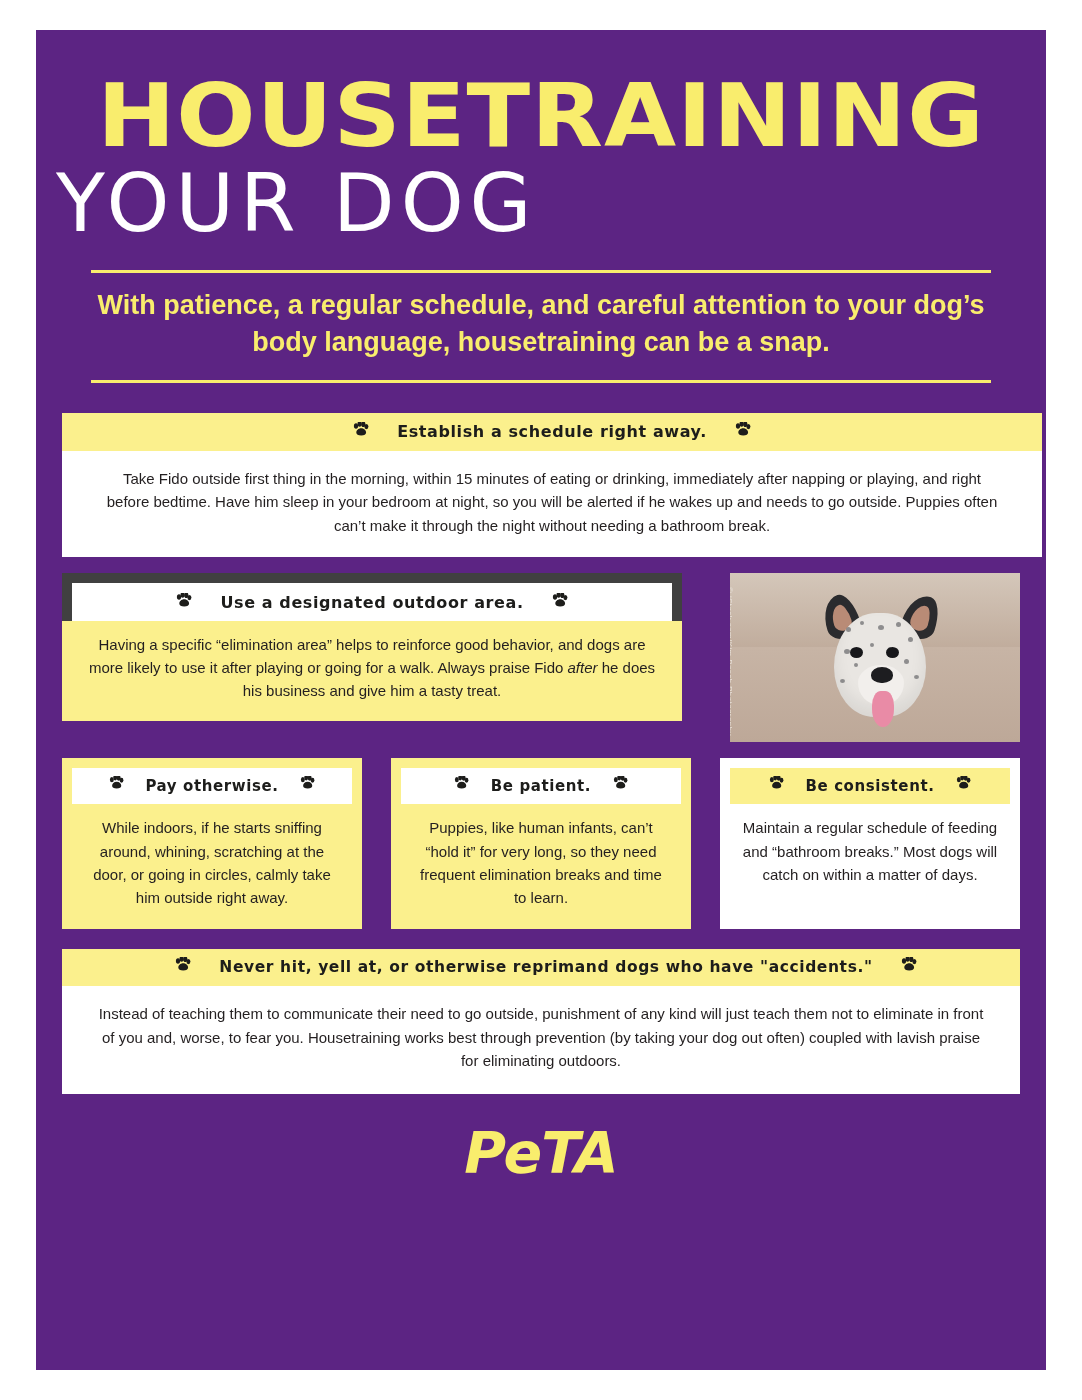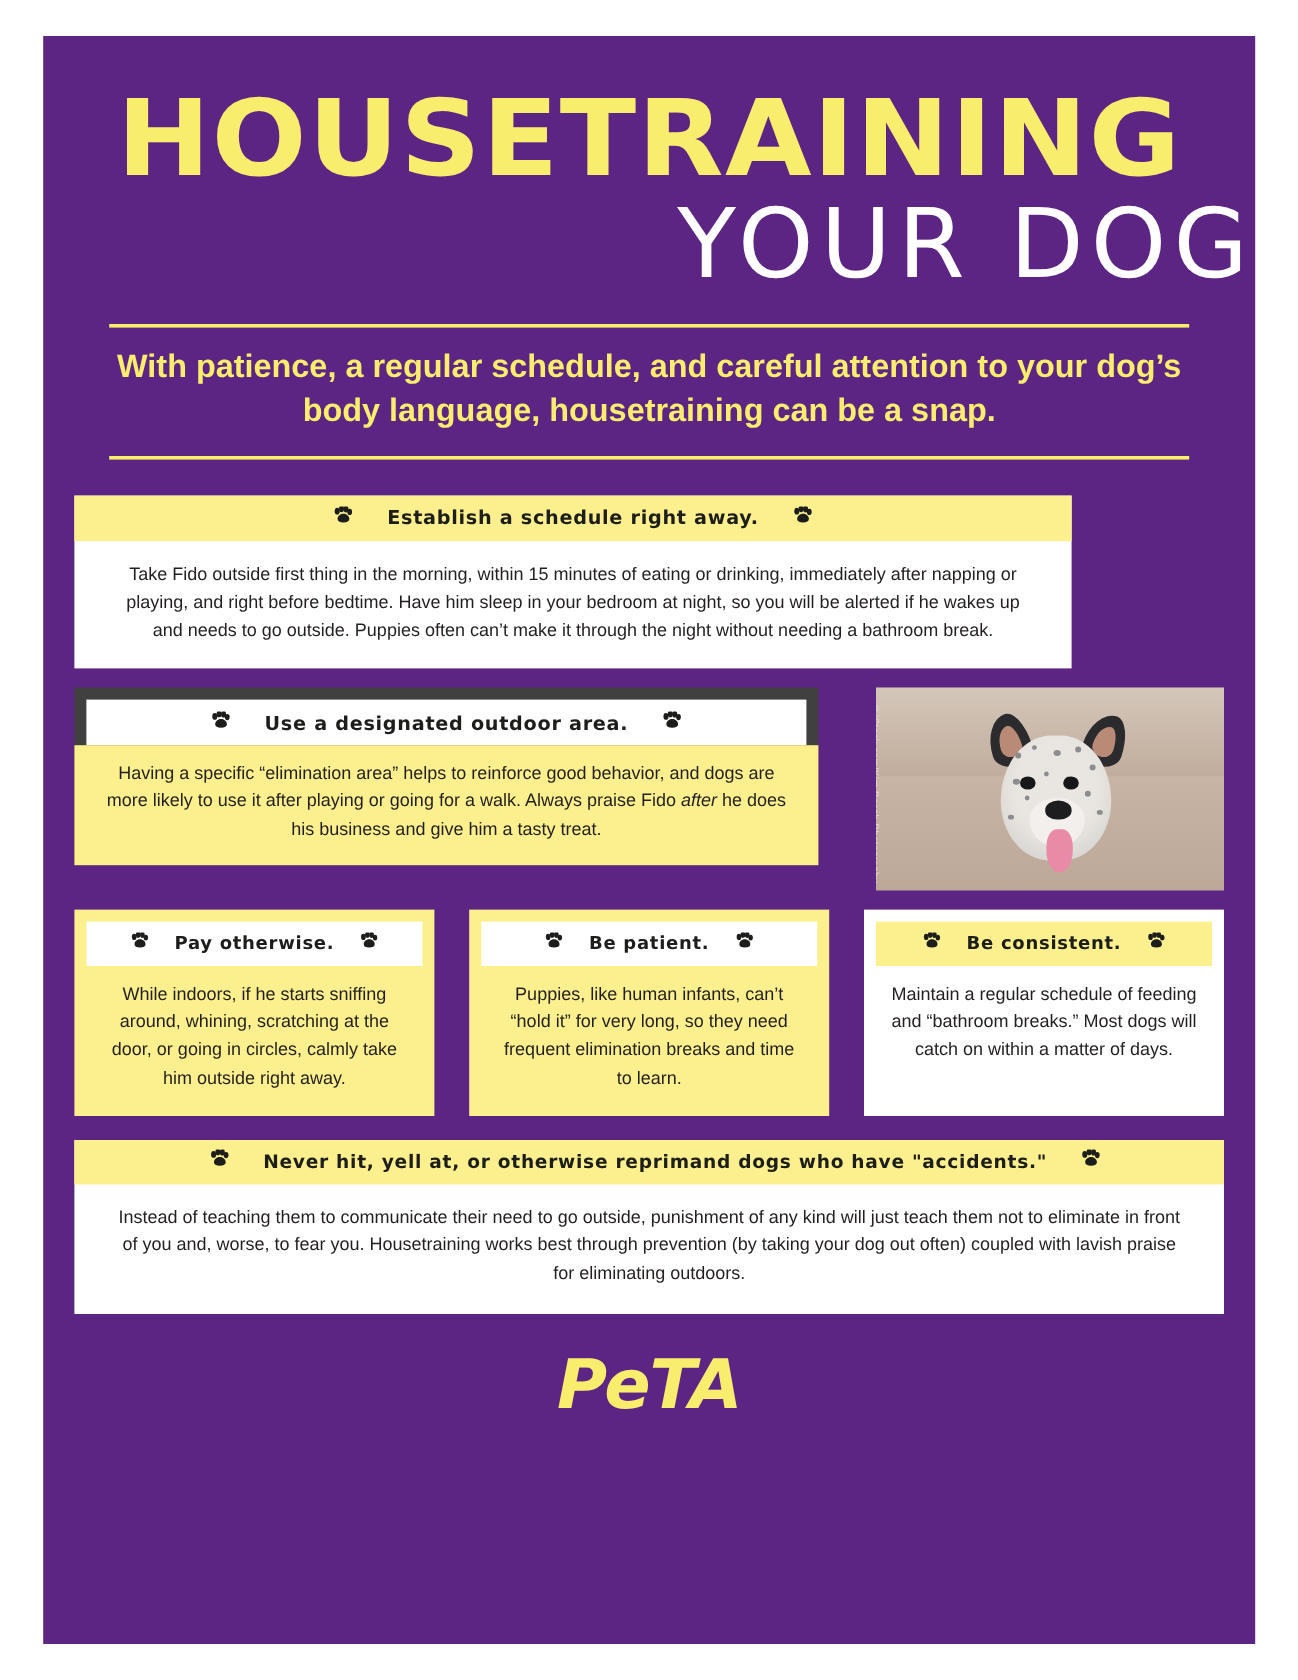--- a/index.html
+++ b/index.html
@@ -32,27 +32,28 @@
     color: #f9ed6d;
     font-family: "DejaVu Sans", sans-serif;
     font-weight: bold;
     font-size: 88px;
     letter-spacing: 1px;
     line-height: 0.95;
     transform: scaleX(1.06);
   }
   .title-sub {
     margin: 6px 0 0 0;
-    text-align: right;
+    text-align: left;
     color: #ffffff;
     font-family: "DejaVu Sans", sans-serif;
     font-weight: normal;
     font-size: 80px;
     letter-spacing: 6px;
     line-height: 1.0;
+    padding-left: 20px;
   }
 
   .rule {
     width: 900px;
     height: 3px;
     background: #f9ed6d;
     margin: 26px auto 0 auto;
   }
   .rule.bottom { margin: 18px auto 0 auto; }
 
@@ -98,21 +99,21 @@
   .card-body {
     font-family: "Liberation Sans", sans-serif;
     font-size: 15px;
     line-height: 1.55;
     color: #231f20;
     text-align: center;
     padding: 14px 26px 18px 26px;
   }
 
   
-  .row1 { width: 831px; }
+  .row1 { width: 980px; }
   .row1 .card-head { font-size: 16px; }
   .row1 .card-body { padding: 16px 40px 20px 40px; }
 
   
   .row2 {
     display: flex;
     margin-top: 16px;
     gap: 0;
     align-items: flex-start;
   }

